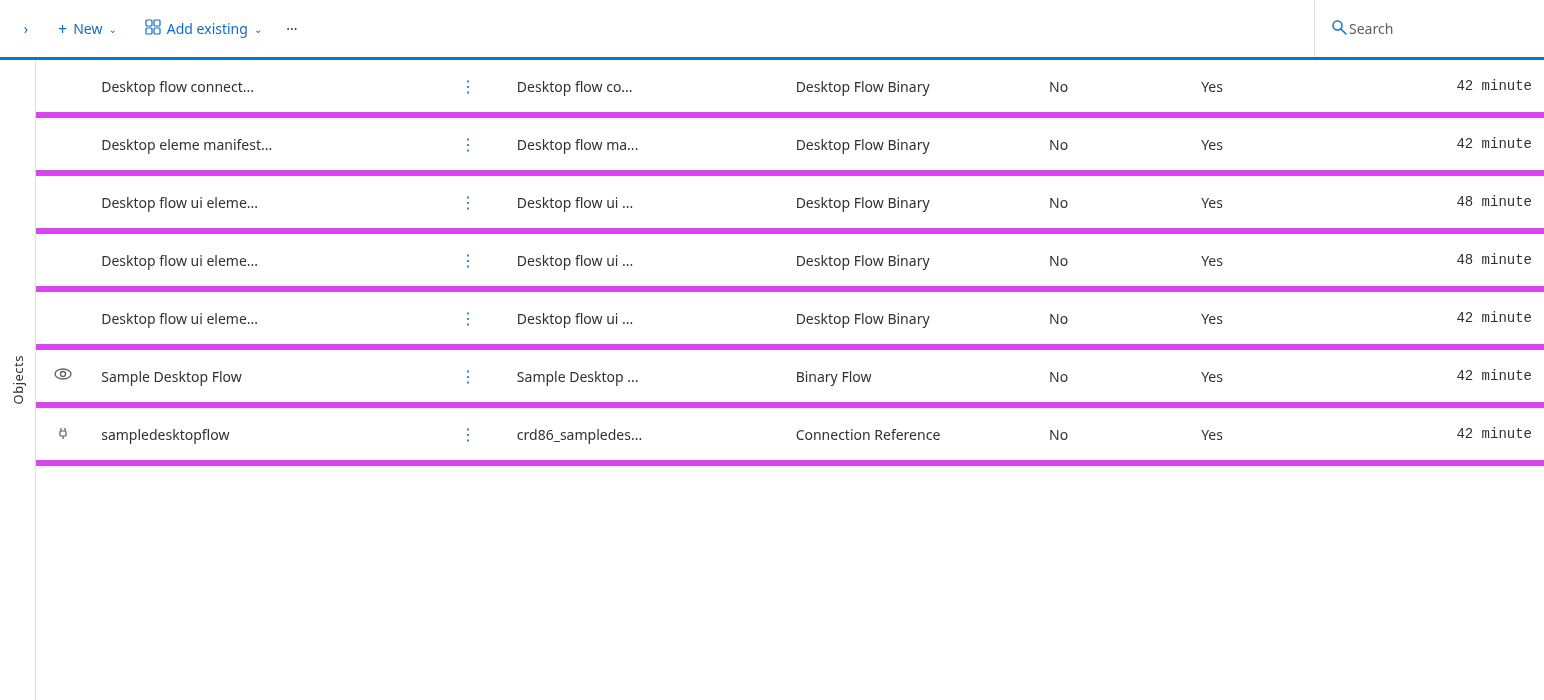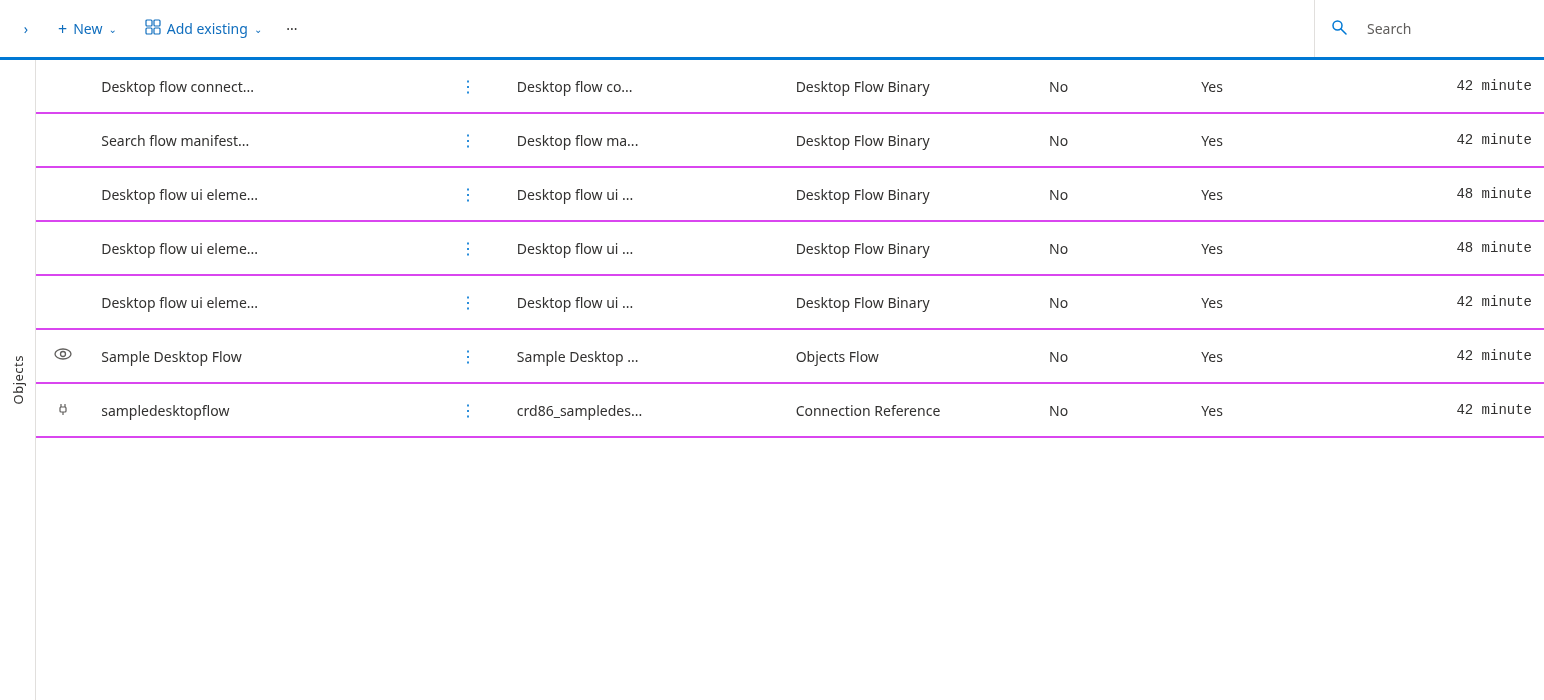--- a/index.html
+++ b/index.html
@@ -74,21 +74,21 @@
       padding: 6px 8px;
       cursor: pointer;
       color: #323130;
       font-size: 14px;
       border-radius: 2px;
     }
 
     .search-box {
       display: flex;
       align-items: center;
-      gap: 20px;
+      gap: 2px;
       border-left: 1px solid #e1dfdd;
       padding: 0 16px;
       height: 100%;
       min-width: 220px;
       cursor: pointer;
     }
 
     .search-icon {
       color: #106ebe;
       font-size: 16px;
@@ -134,21 +134,21 @@
       overflow-x: hidden;
     }
 
     
     .data-table {
       width: 100%;
       border-collapse: collapse;
     }
 
     .data-table tbody tr {
-      border-bottom: 2px solid #d946ef;
+      border-bottom: 6px solid #d946ef;
     }
 
     .data-table td {
       padding: 14px 12px;
       vertical-align: middle;
       color: #323130;
       font-size: 14px;
     }
 
     .col-icon {
@@ -269,21 +269,21 @@
         <div class="more-dots">⋮</div>
       </td>
       <td class="col-display-name">Desktop flow co...</td>
       <td class="col-type">Desktop Flow Binary</td>
       <td class="col-managed">No</td>
       <td class="col-customizable">Yes</td>
       <td class="col-modified">42 minute</td>
     </tr>
           <tr>
       <td class="col-icon"></td>
-      <td class="col-name">Search flow manifest...</td>
+      <td class="col-name">Desktop eleme manifest...</td>
       <td class="col-more">
         <div class="more-dots">⋮</div>
       </td>
       <td class="col-display-name">Desktop flow ma...</td>
       <td class="col-type">Desktop Flow Binary</td>
       <td class="col-managed">No</td>
       <td class="col-customizable">Yes</td>
       <td class="col-modified">42 minute</td>
     </tr>
           <tr>
@@ -325,21 +325,21 @@
           <tr>
       <td class="col-icon"><svg width="18" height="18" viewBox="0 0 18 18" fill="none">
         <ellipse cx="9" cy="9" rx="8" ry="5" stroke="#605e5c" stroke-width="1.3" fill="none"></ellipse>
         <circle cx="9" cy="9" r="2.5" stroke="#605e5c" stroke-width="1.3" fill="none"></circle>
       </svg></td>
       <td class="col-name">Sample Desktop Flow</td>
       <td class="col-more">
         <div class="more-dots">⋮</div>
       </td>
       <td class="col-display-name">Sample Desktop ...</td>
-      <td class="col-type">Objects Flow</td>
+      <td class="col-type">Binary Flow</td>
       <td class="col-managed">No</td>
       <td class="col-customizable">Yes</td>
       <td class="col-modified">42 minute</td>
     </tr>
           <tr>
       <td class="col-icon"><svg width="16" height="18" viewBox="0 0 16 18" fill="none">
         <rect x="5" y="8" width="6" height="5" rx="1" stroke="#605e5c" stroke-width="1.2" fill="none"></rect>
         <line x1="8" y1="13" x2="8" y2="16" stroke="#605e5c" stroke-width="1.2"></line>
         <line x1="6" y1="5" x2="6" y2="8" stroke="#605e5c" stroke-width="1.2"></line>
         <line x1="10" y1="5" x2="10" y2="8" stroke="#605e5c" stroke-width="1.2"></line>

